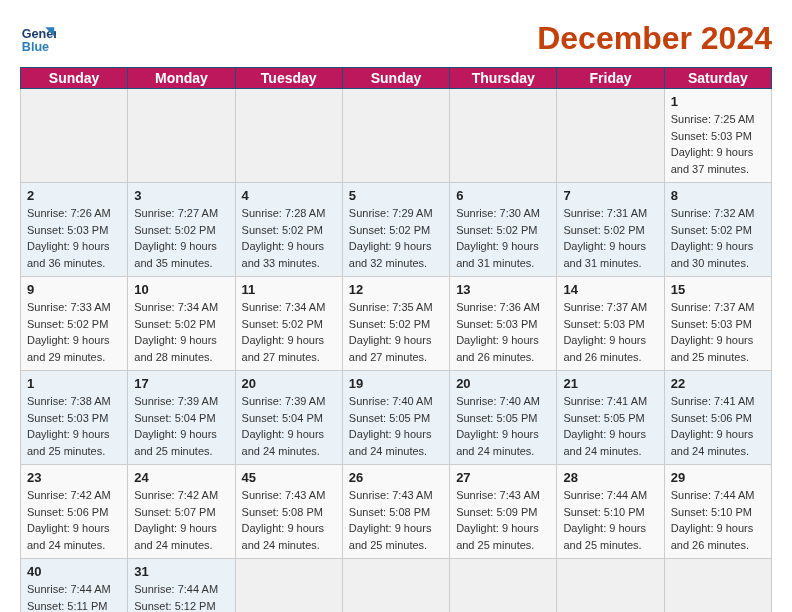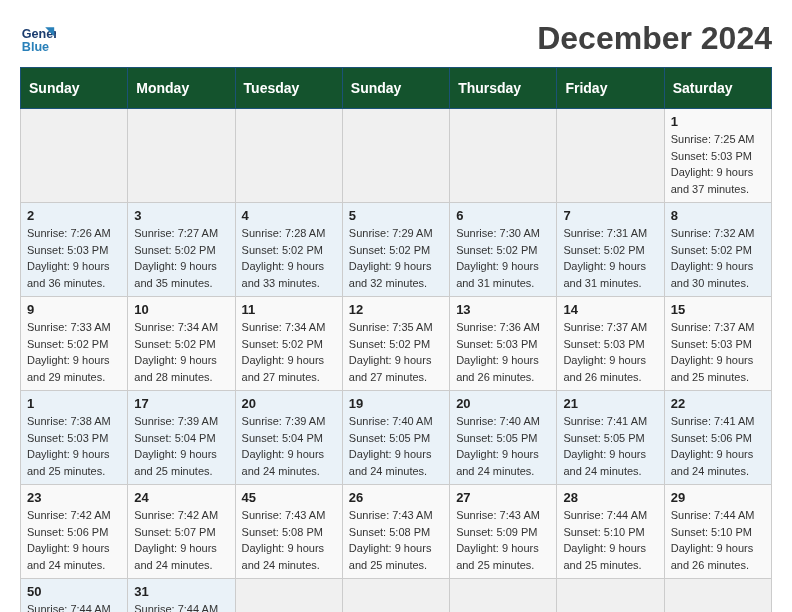--- a/index.html
+++ b/index.html
@@ -24,36 +24,36 @@
     .logo-icon {
       width: 36px;
       height: 36px;
     }
     .title-area {
       text-align: right;
     }
     .month-title {
       font-size: 32px;
       font-weight: bold;
-      color: #404040;
+      color: #c2410c;
     }
     .subtitle {
       font-size: 16px;
       color: #444;
     }
     table {
       width: 100%;
       border-collapse: collapse;
       table-layout: fixed;
     }
     thead tr th {
-      background-color: #14532d;
+      background-color: #be185d;
       color: #fff;
-      text-align: left;
-      padding: 12px 8px;
+      text-align: center;
+      padding: 2px 8px;
       font-size: 14px;
       border: 1px solid #1a5276;
     }
     tbody tr td {
       vertical-align: top;
       border: 1px solid #ccc;
       padding: 5px 6px;
       font-size: 11px;
       color: #333;
       height: 90px;
@@ -235,21 +235,21 @@
           <span class="day-num">28</span>
           <div class="day-info">Sunrise: 7:44 AM<br>Sunset: 5:10 PM<br>Daylight: 9 hours and 25 minutes.</div>
         </td>
         <td>
           <span class="day-num">29</span>
           <div class="day-info">Sunrise: 7:44 AM<br>Sunset: 5:10 PM<br>Daylight: 9 hours and 26 minutes.</div>
         </td>
       </tr>
       <tr>
         <td>
-          <span class="day-num">50</span>
+          <span class="day-num">40</span>
           <div class="day-info">Sunrise: 7:44 AM<br>Sunset: 5:11 PM<br>Daylight: 9 hours and 26 minutes.</div>
         </td>
         <td>
           <span class="day-num">31</span>
           <div class="day-info">Sunrise: 7:44 AM<br>Sunset: 5:12 PM<br>Daylight: 9 hours and 27 minutes.</div>
         </td>
         <td class="empty-cell"></td>
         <td class="empty-cell"></td>
         <td class="empty-cell"></td>
         <td class="empty-cell"></td>

